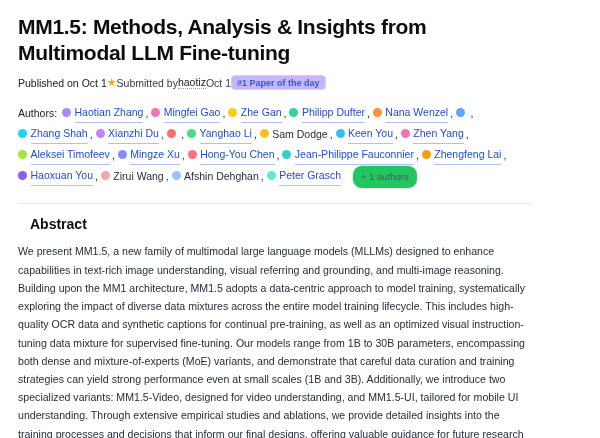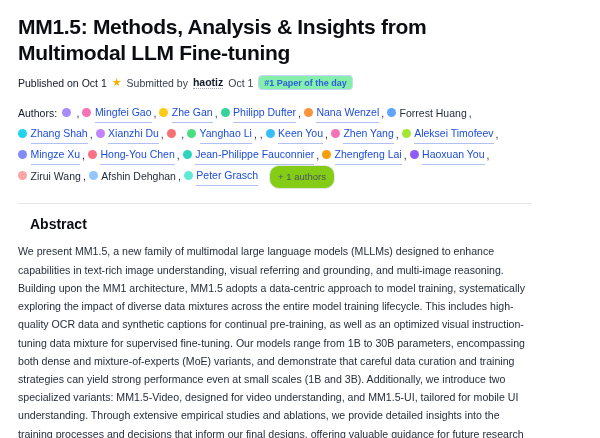--- a/index.html
+++ b/index.html
@@ -24,35 +24,34 @@
     font-weight: bold;
     margin: 0 0 10px 0;
     letter-spacing: -0.3px;
     color: #0b0d12;
     max-width: 470px;
   }
   .meta-row {
     display: flex;
     align-items: center;
     flex-wrap: wrap;
-    gap: 5px;
     font-size: 10.5px;
     color: #374151;
     margin-bottom: 12px;
   }
   .meta-row .pub { color: #111827; }
   .star { color: #f5b301; font-size: 11px; line-height: 1; }
   .submitter-link {
     color: #111827;
-    font-weight: bold;
+    font-weight: normal;
     text-decoration: none;
     border-bottom: 1px dotted #9ca3af;
   }
   .paper-badge {
-    background: #86efac;
+    background: #c4b5fd;
     color: #2b5fd9;
     border: 1px solid #c3d6fb;
     border-radius: 4px;
     font-size: 9px;
     padding: 1.5px 5px;
     font-weight: bold;
     white-space: nowrap;
   }
   .authors-block {
     font-size: 10.5px;
@@ -81,21 +80,21 @@
   .author .nm { color: #1f2937; }
   .author.linked .nm {
     color: #1d4ed8;
     text-decoration: none;
     border-bottom: 1px solid rgba(29,78,216,0.35);
   }
   .more-authors {
     display: inline-block;
     font-size: 9.5px;
     color: #4b5563;
-    background: #84cc16;
+    background: #22c55e;
     border: 1px solid #e5e7eb;
     border-radius: 10px;
     padding: 1px 8px;
     margin-left: 6px;
     vertical-align: middle;
   }
   hr.sep {
     border: none;
     border-top: 1px solid #e5e7eb;
     margin: 6px 0 12px 0;
@@ -127,47 +126,50 @@
     <span>Submitted by</span>
     <a class="submitter-link" href="#">haotiz</a>
     <span>Oct 1</span>
     <span class="paper-badge">#1 Paper of the day</span>
   </div>
 
   <div class="authors-block">
     <span class="authors-label">Authors:</span>
     <span id="authors-list"><span class="author linked">
           <span class="dot" style="background: rgb(167, 139, 250);"></span>
+          <span class="nm">Haotian Zhang</span>
         </span><span>, </span><span class="author linked">
           <span class="dot" style="background: rgb(244, 114, 182);"></span>
           <span class="nm">Mingfei Gao</span>
         </span><span>, </span><span class="author linked">
           <span class="dot" style="background: rgb(250, 204, 21);"></span>
           <span class="nm">Zhe Gan</span>
         </span><span>, </span><span class="author linked">
           <span class="dot" style="background: rgb(52, 211, 153);"></span>
           <span class="nm">Philipp Dufter</span>
         </span><span>, </span><span class="author linked">
           <span class="dot" style="background: rgb(251, 146, 60);"></span>
           <span class="nm">Nana Wenzel</span>
         </span><span>, </span><span class="author">
           <span class="dot" style="background: rgb(96, 165, 250);"></span>
-          <span class="nm">Forrest Huang</span>
         </span><span>, </span><span class="author linked">
           <span class="dot" style="background: rgb(34, 211, 238);"></span>
           <span class="nm">Zhang Shah</span>
         </span><span>, </span><span class="author linked">
           <span class="dot" style="background: rgb(192, 132, 252);"></span>
           <span class="nm">Xianzhi Du</span>
         </span><span>, </span><span class="author">
           <span class="dot" style="background: rgb(248, 113, 113);"></span>
         </span><span>, </span><span class="author linked">
           <span class="dot" style="background: rgb(74, 222, 128);"></span>
           <span class="nm">Yanghao Li</span>
-        </span><span>, </span><span>, </span><span class="author linked">
+        </span><span>, </span><span class="author">
+          <span class="dot" style="background: rgb(251, 191, 36);"></span>
+          <span class="nm">Sam Dodge</span>
+        </span><span>, </span><span class="author linked">
           <span class="dot" style="background: rgb(56, 189, 248);"></span>
           <span class="nm">Keen You</span>
         </span><span>, </span><span class="author linked">
           <span class="dot" style="background: rgb(244, 114, 182);"></span>
           <span class="nm">Zhen Yang</span>
         </span><span>, </span><span class="author linked">
           <span class="dot" style="background: rgb(163, 230, 53);"></span>
           <span class="nm">Aleksei Timofeev</span>
         </span><span>, </span><span class="author linked">
           <span class="dot" style="background: rgb(129, 140, 248);"></span>

